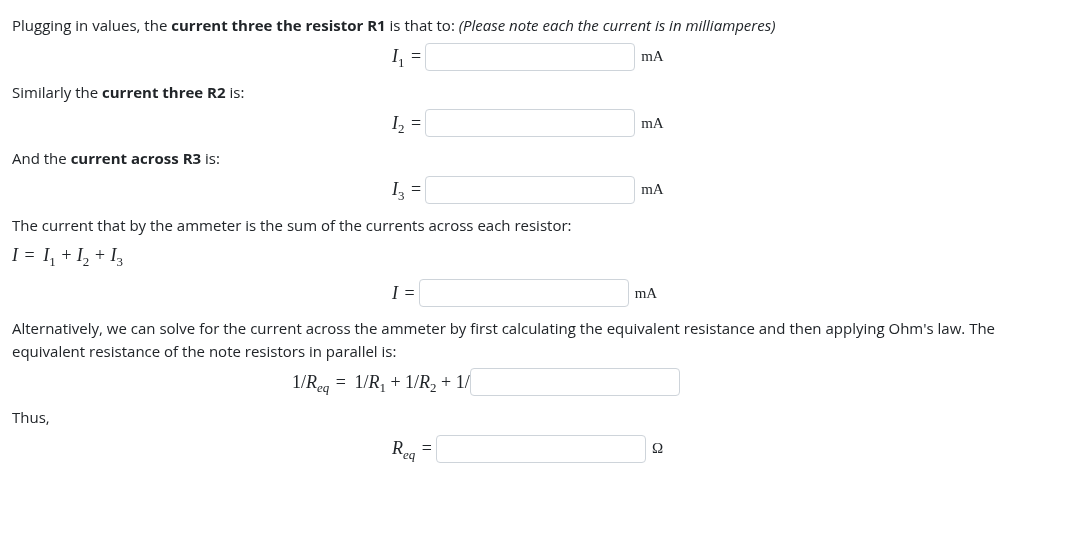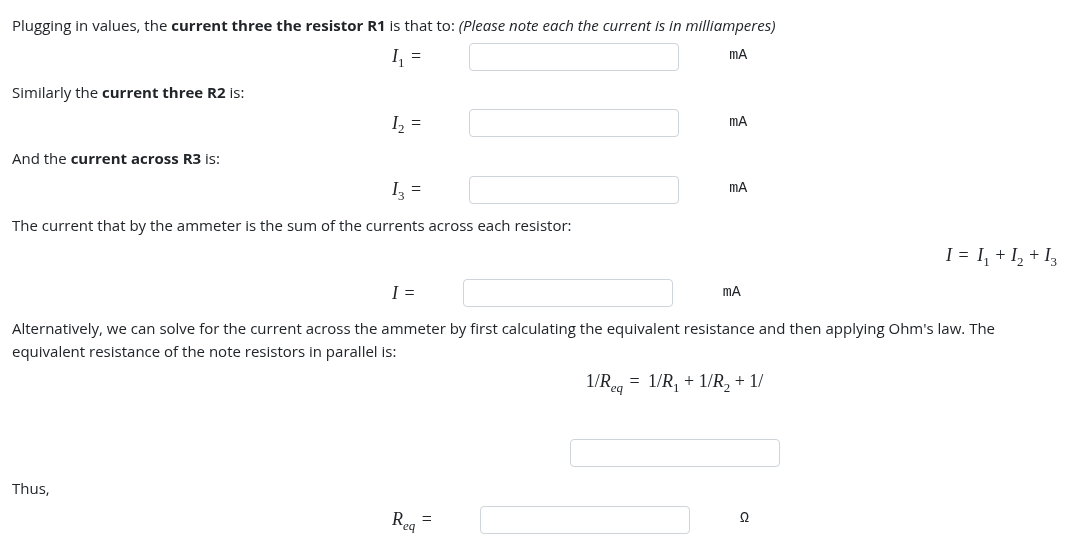--- a/index.html
+++ b/index.html
@@ -18,29 +18,27 @@
   .note {
     font-style: italic;
   }
   .eq-row {
     display: flex;
     align-items: center;
     justify-content: flex-start;
     margin: 6px 0 10px 0;
     padding-left: 380px;
     box-sizing: border-box;
-    gap: 44px;
   }
   .eq-row.center-page {
-    justify-content: flex-end;
+    justify-content: flex-start;
     padding-left: 0;
   }
   .eq-row.reqrow {
     padding-left: 280px;
-    flex-direction: column;
   }
   .eq-label {
     font-family: "Times New Roman", Georgia, serif;
     font-size: 18px;
     font-style: italic;
     white-space: nowrap;
   }
   .sub {
     font-size: 0.72em;
     position: relative;
@@ -60,21 +58,21 @@
   input[type="text"] {
     border: 1px solid #ced4da;
     border-radius: 4px;
     height: 28px;
     padding: 2px 6px;
     font-size: 15px;
     box-sizing: border-box;
     width: 210px;
   }
   .unit {
-    font-family: Liberation Mono, monospace;
+    font-family: Liberation Serif, serif;
     font-size: 15px;
     margin-left: 6px;
   }
   .frac {
     font-family: "Times New Roman", Georgia, serif;
     font-size: 18px;
   }
 </style>
 </head>
 <body>

